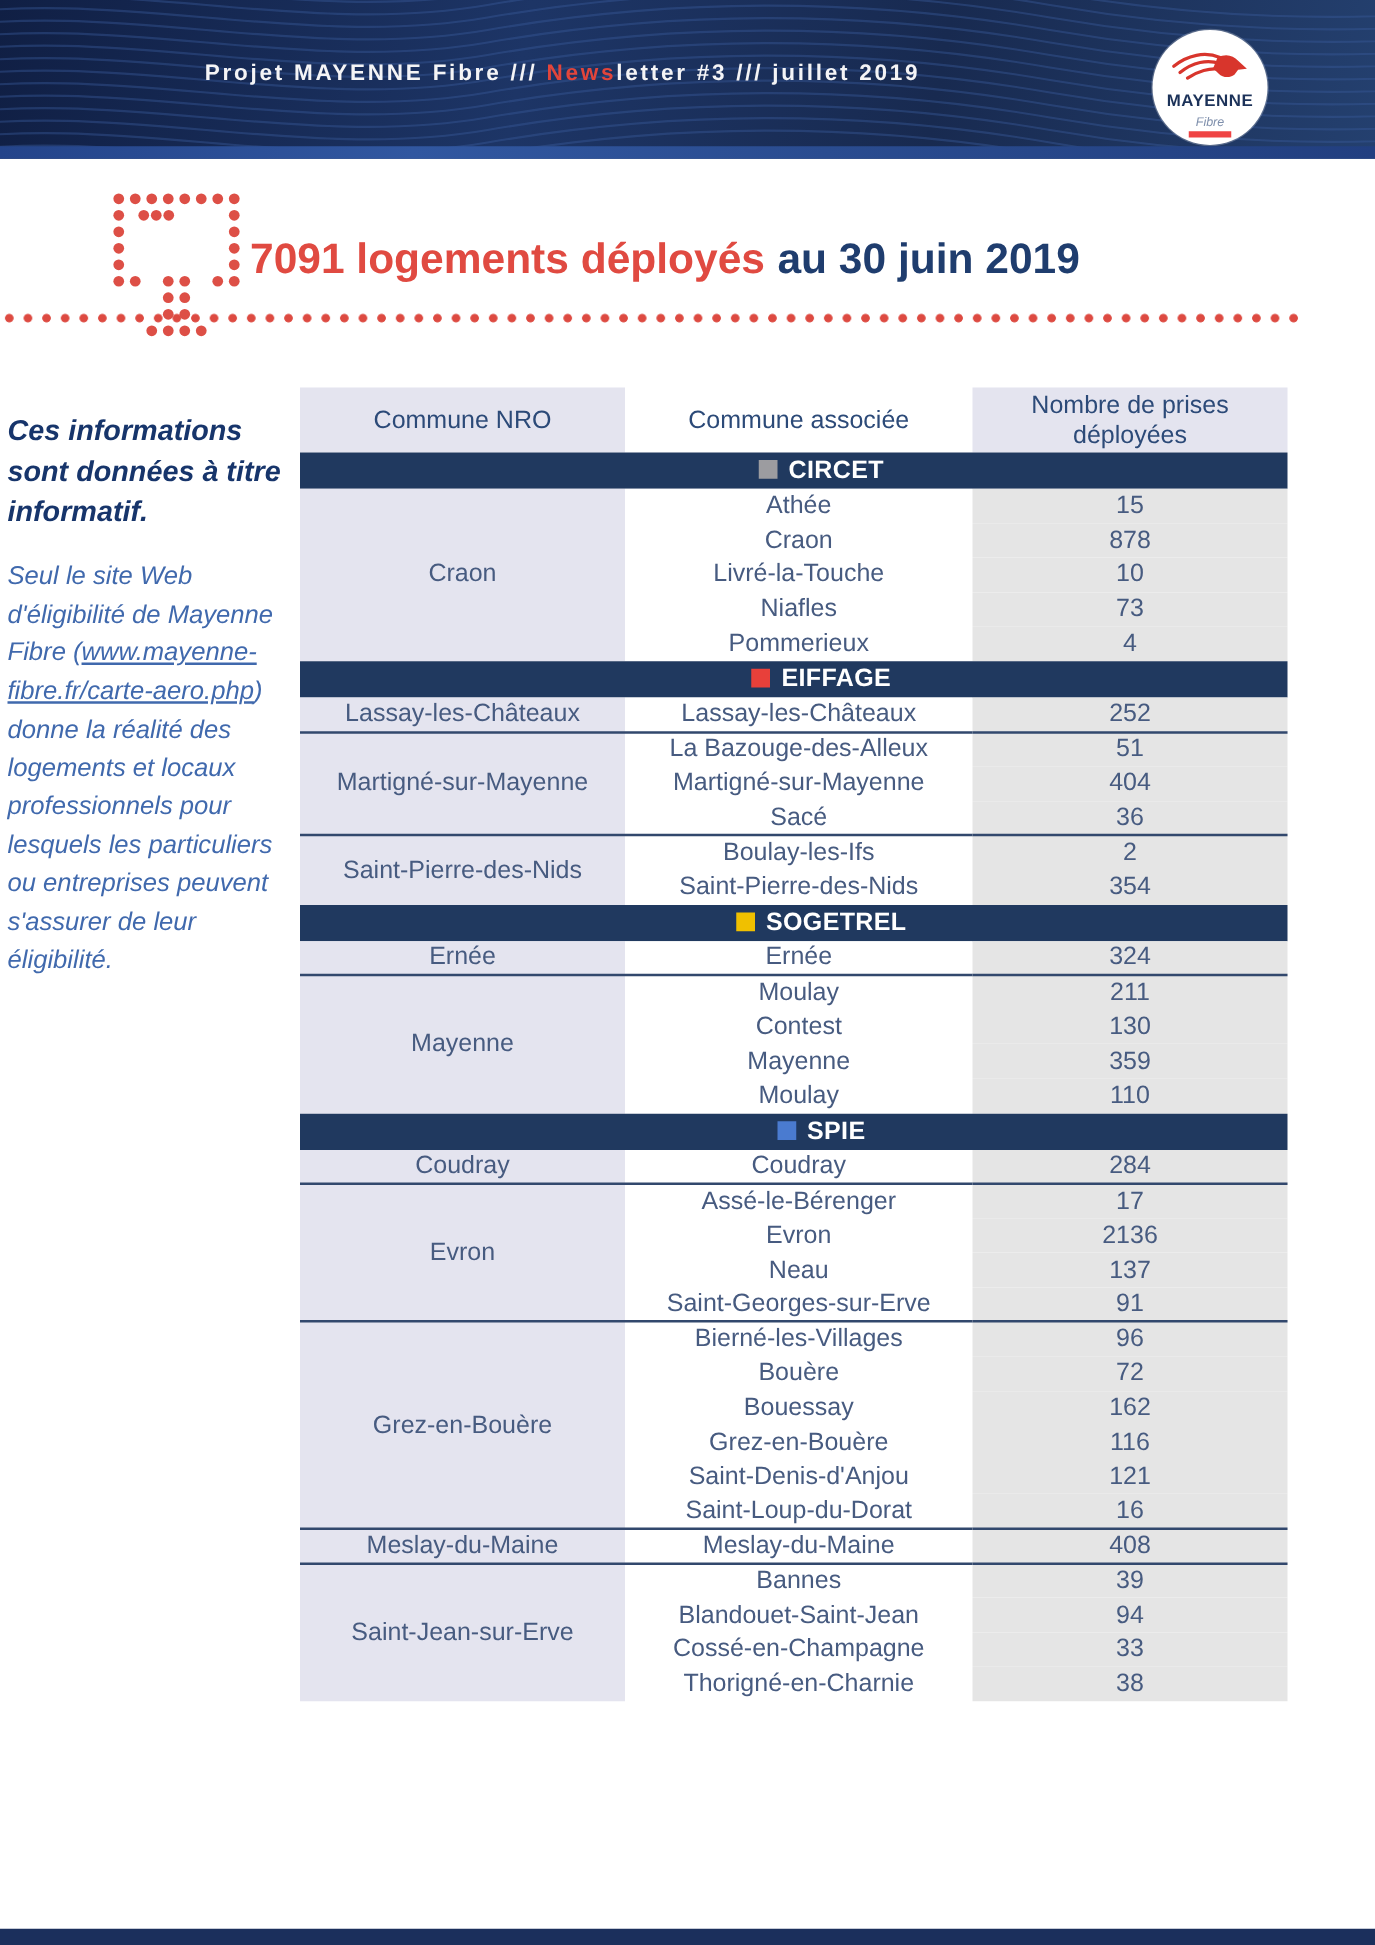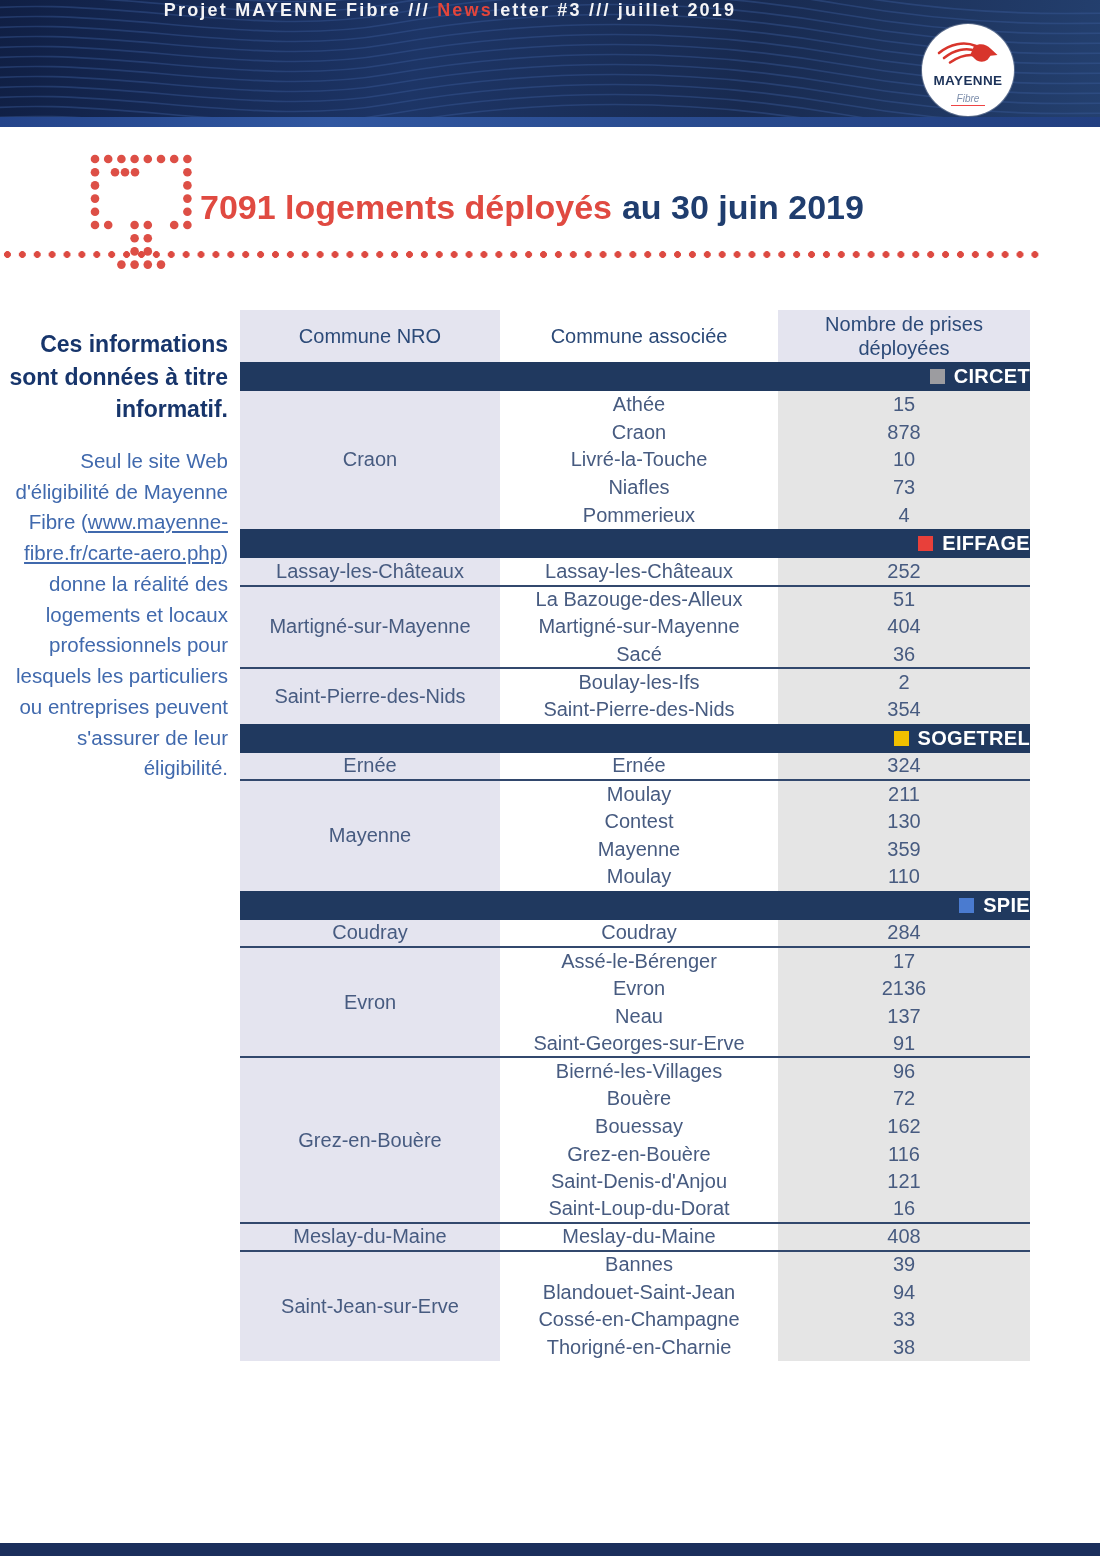--- a/index.html
+++ b/index.html
@@ -7,60 +7,60 @@
   body { font-family:"Liberation Sans", sans-serif; }
   .page { position:relative; width:1100px; height:1556px; background:#ffffff; overflow:hidden; margin:0 auto; }
 
   
   .topband { position:absolute; top:0; left:0; width:1100px; height:127px;
     background:linear-gradient(100deg,#101f44 0%, #1d3566 38%, #182a50 68%, #24406f 100%); }
   .topband svg.waves { position:absolute; inset:0; width:100%; height:100%; }
   .topband-strip { position:absolute; left:0; bottom:0; width:100%; height:10px;
     background:linear-gradient(90deg,#24448a 0%, #3157a0 30%, #2a4c90 60%, #223f80 100%); }
   .topband-text { position:absolute; left:0; top:0; width:900px; height:117px;
-    display:flex; justify-content:center;
+    display:flex; align-items:center; justify-content:center;
     color:#f4f4f6; font-size:18px; letter-spacing:2.2px; font-weight:600; white-space:pre; }
   .topband-text .red { color:#e2453b; }
 
   .logo { position:absolute; left:922px; top:24px; width:92px; height:92px; border-radius:50%;
     background:#ffffff; box-shadow:0 0 0 1px rgba(255,255,255,.25); text-align:center; }
   .logo svg { display:block; margin:16px auto 0 auto; }
   .logo-name { font-size:13.5px; font-weight:bold; color:#1c3259; letter-spacing:.4px; margin-top:1px; }
-  .logo-sub { font-size:10px; font-style:italic; color:#7d8eab; border-bottom:1px solid #ef4444; display:inline-block; padding:0 6px 1px 6px; }
+  .logo-sub { font-size:10px; font-style:italic; color:#7d8eab; border-bottom:5px solid #ef4444; display:inline-block; padding:0 6px 1px 6px; }
 
   
   .dotted-icon { position:absolute; left:88px; top:152px; }
   .page-title { position:absolute; left:200px; top:188px; font-size:34px; font-weight:bold; white-space:nowrap; }
   .page-title .red { color:#e04a41; }
   .page-title .navy { color:#1f3d6e; margin-left:10px; }
   .dotted-divider { position:absolute; left:0; top:250px; width:1040px; height:9px;
     background-image:radial-gradient(circle, #dd4a41 3.1px, rgba(221,74,65,0) 3.7px);
     background-size:14.9px 9px; background-repeat:repeat-x; }
 
   
-  .sidebar { position:absolute; left:6px; top:328px; width:222px; text-align:right; }
+  .sidebar { position:absolute; left:6px; top:328px; width:222px; font-style:italic; }
   .sidebar .lead { color:#17356b; font-weight:bold; font-size:23px; line-height:1.42; margin-bottom:20px; }
   .sidebar .note { color:#4069ad; font-size:20.5px; line-height:1.5; }
   .sidebar a { color:#4069ad; text-decoration:underline; cursor:pointer; }
 
   
   .deploy-table { position:absolute; left:240px; top:310px; width:790px; border-collapse:collapse;
     table-layout:fixed; }
   .deploy-table col.c1 { width:260px; } .deploy-table col.c2 { width:278px; } .deploy-table col.c3 { width:252px; }
   .deploy-table th { height:52px; font-size:20px; font-weight:400; color:#2c4a78; line-height:1.2;
     text-align:center; vertical-align:middle; }
   .deploy-table th.shaded { background:#e4e4ef; }
   .deploy-table th.white  { background:#ffffff; }
   .deploy-table td { font-size:20px; color:#475b80; text-align:center; vertical-align:middle; }
   tr.data-row td { height:27.6px; }
   tr.data-row td.nro   { background:#e4e4ef; }
   tr.data-row td.assoc { background:#ffffff; }
   tr.data-row td.count { background:#e5e5e5; }
   tr.group-start td { border-top:2px solid #32486d; }
-  tr.section-row td { height:29px; background:#20395f; color:#ffffff; text-align:right;
+  tr.section-row td { height:29px; background:#20395f; color:#ffffff; text-align:center;
     padding-left:44px; font-size:20px; font-weight:600; letter-spacing:.3px; }
   tr.section-row .swatch { display:inline-block; width:15px; height:15px; margin-right:9px;
     vertical-align:-1px; }
 
   
   .bottomband { position:absolute; left:0; bottom:0; width:1100px; height:13px; background:#1b2f5c; }
 </style>
 </head>
 <body>
 

